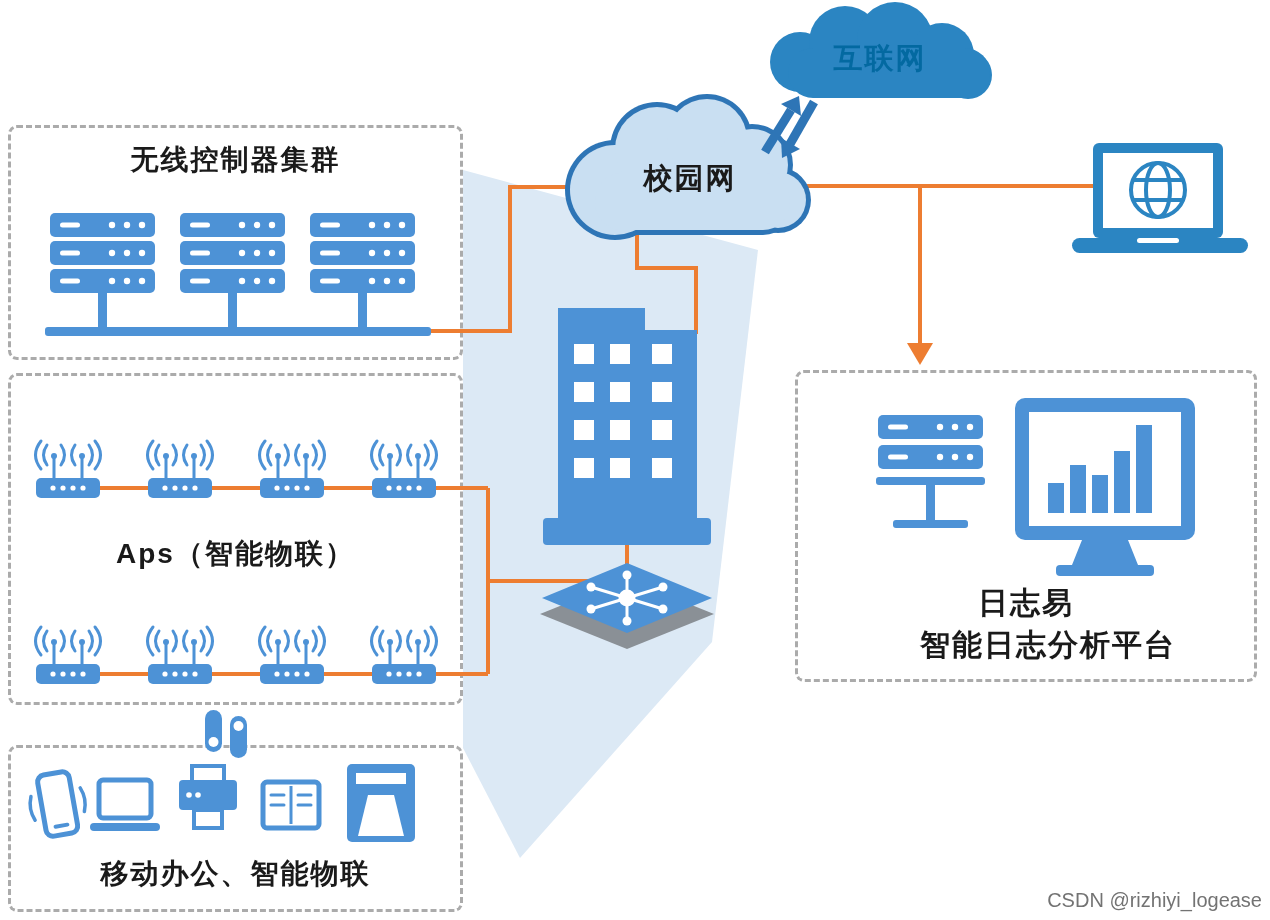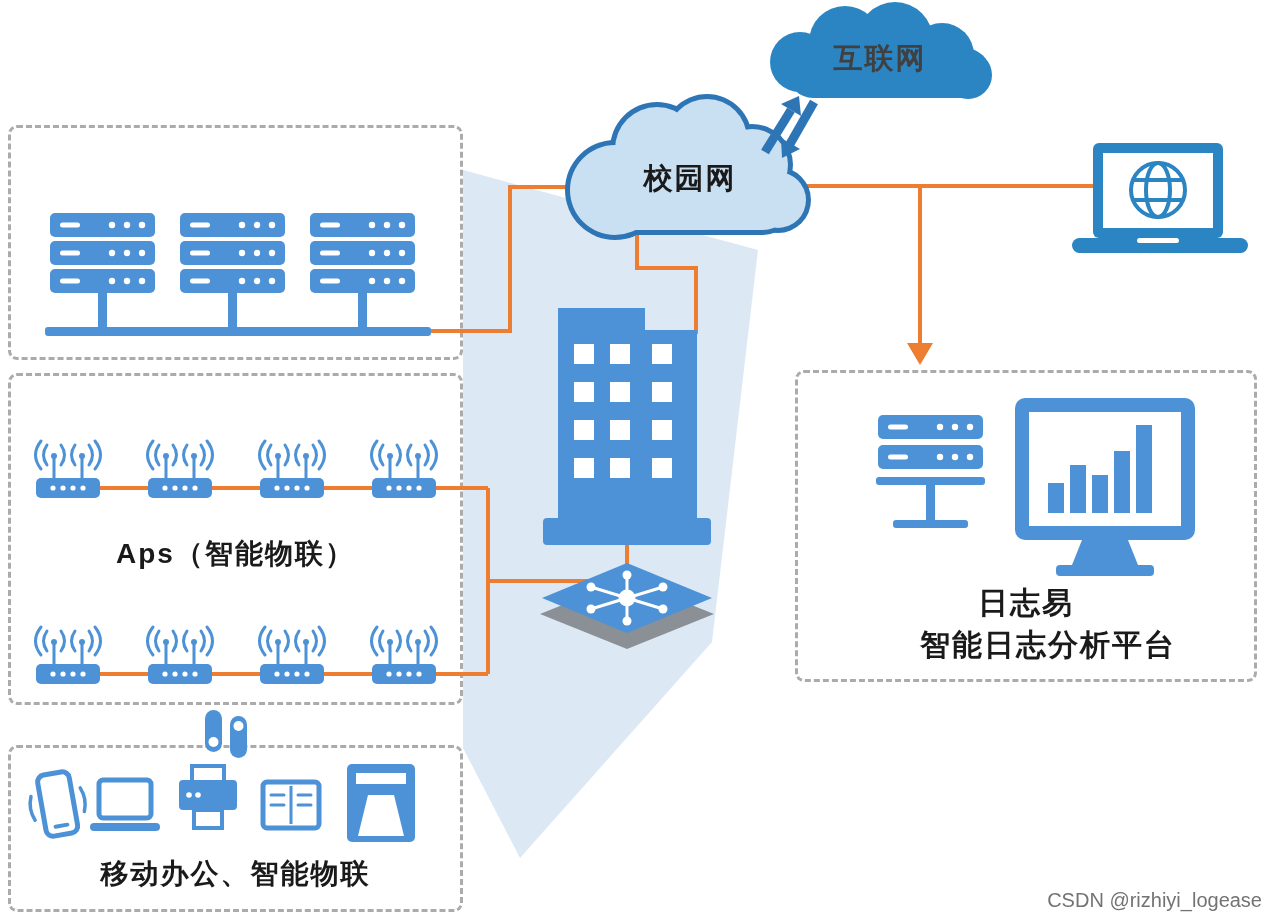--- a/index.html
+++ b/index.html
@@ -251,21 +251,22 @@
     </g>
 
     <g fill="#2E75B6" stroke="#2E75B6">
       <line x1="765" y1="152" x2="791" y2="110" stroke-width="9"></line>
       <polygon points="799,96 801,116 781,104" stroke="none"></polygon>
       <line x1="814" y1="102" x2="790" y2="144" stroke-width="9"></line>
       <polygon points="782,158 800,149 781,138" stroke="none"></polygon>
     </g>
   </svg>
 
+  <div class="label" style="left:8px;top:142px;width:455px;font-size:28px;">无线控制器集群</div>
   <div class="label" style="left:8px;top:536px;width:455px;font-size:28px;">Aps（智能物联）</div>
   <div class="label" style="left:595px;top:160px;width:190px;font-size:29px;">校园网</div>
   <div class="label" style="left:8px;top:856px;width:455px;font-size:28px;">移动办公、智能物联</div>
-  <div class="label" style="left:785px;top:40px;width:190px;font-size:29px;color:#404040;">互联网</div>
+  <div class="label" style="left:785px;top:40px;width:190px;font-size:29px;color:#0369a1;">互联网</div>
   <div class="label" style="left:795px;top:584px;width:462px;font-size:30px;">日志易</div>
   <div class="label" style="left:795px;top:626px;width:506px;font-size:30px;">智能日志分析平台</div>
   <div class="label" style="right:8px;top:888px;width:300px;font-size:20px;color:#737373;font-weight:normal;letter-spacing:0;text-align:right;">CSDN @rizhiyi_logease</div>
 
 </div>
 
 </body></html>

